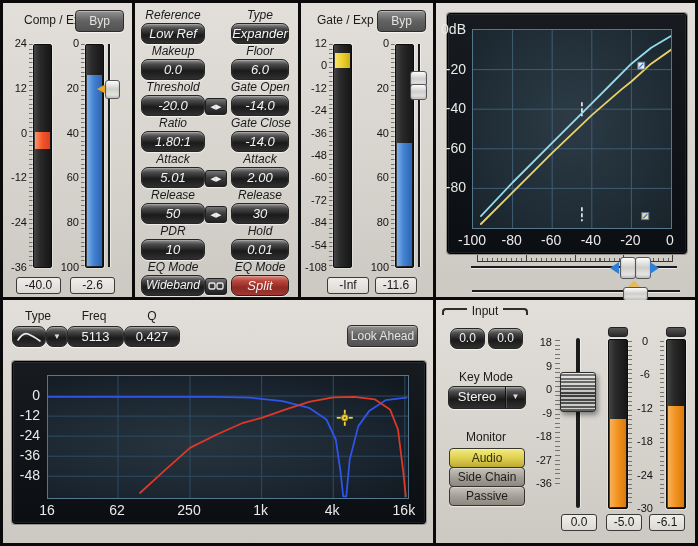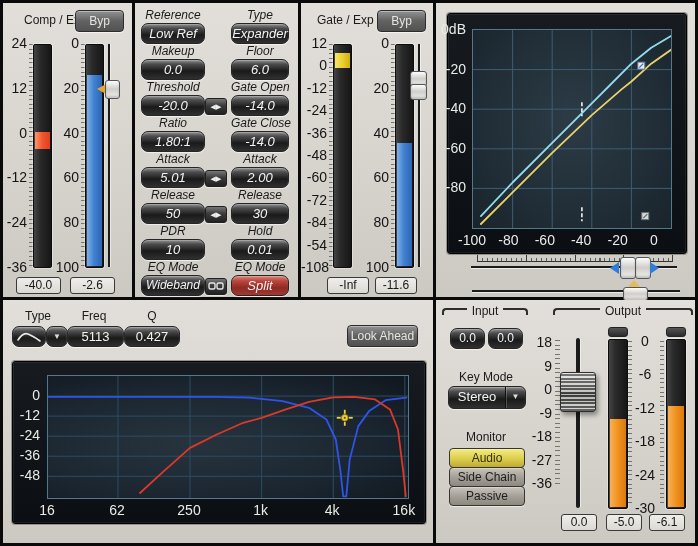--- a/index.html
+++ b/index.html
@@ -12,21 +12,21 @@
         box-shadow:0 1px 1px rgba(255,255,255,.65), inset 0 1px 1px rgba(255,255,255,.25);}
   
   .readout{position:absolute;background:linear-gradient(180deg,#f0eeea,#dcd9d3);border:1px solid #3a3a3a;border-radius:3px;
         color:#181818;text-align:center;font-size:12px;line-height:15px;}
   
   .graybtn{position:absolute;background:linear-gradient(180deg,#939393 0%,#636363 48%,#525252 100%);
         border:1px solid #2c2c2c;border-radius:4px;color:#e4e4e0;text-align:center;font-size:12px;
         box-shadow:0 1px 1px rgba(255,255,255,.7), inset 0 1px 0 rgba(255,255,255,.35);}
   
   .mcol{position:absolute;display:flex;flex-direction:column;justify-content:space-between;}
-  .mcol span{display:block;text-align:right;font-size:14px;line-height:12px;color:#141414;}
+  .mcol span{display:block;text-align:right;font-size:11px;line-height:12px;color:#141414;}
   .mcol.ctr span{text-align:center;}
   .vticks{position:absolute;background:repeating-linear-gradient(180deg,#76756f 0 1px,transparent 1px 4.6px);}
   .bar{position:absolute;border:1px solid #0b0b0b;border-radius:2px;
        background:linear-gradient(90deg,#454545 0%,#2a2a2a 35%,#161616 100%);box-shadow:0 0 0 1px rgba(255,255,255,.35);}
   .fill{position:absolute;left:1px;right:1px;}
   .fill.blue{background:linear-gradient(90deg,#7fb0e8 0%,#4282d2 45%,#2d64b2 100%);
        background-blend-mode:normal;}
   .fill.orange{background:linear-gradient(90deg,#ff9468 0%,#f2552c 50%,#d9411e 100%);}
   .fill.yellow{background:linear-gradient(90deg,#f8e56a 0%,#e9cd2a 55%,#cfae14 100%);}
   .fill.outorange{background:linear-gradient(90deg,#f8b054 0%,#ef8f1a 55%,#d97a10 100%);}
@@ -265,21 +265,21 @@
             <polyline points="7.9,186.1 39.6,152.5 79.2,112.9 118.8,73.3 138.6,53.5 158.4,33.7 178.2,17.8 198.0,5.9" fill="none" stroke="#93dcec" stroke-width="1.8" stroke-linejoin="round" stroke-linecap="round"></polyline>
             <polyline points="7.9,194.0 39.6,162.4 79.2,122.8 118.8,85.1 148.5,59.4 158.4,51.5 178.2,33.7 198.0,19.8" fill="none" stroke="#ead26b" stroke-width="1.8" stroke-linejoin="round" stroke-linecap="round"></polyline>
             <rect x="164.79999999999998" y="32.14" width="7" height="7" fill="#e7eef6" stroke="#667788" stroke-width="1"></rect>
             <line x1="166.29999999999998" y1="37.64" x2="170.29999999999998" y2="33.64" stroke="#3a6fd0" stroke-width="1.3"></line>
             <rect x="168.76" y="182.61999999999998" width="7" height="7" fill="#e6d8b4" stroke="#667788" stroke-width="1"></rect>
             <line x1="170.26" y1="188.11999999999998" x2="174.26" y2="184.11999999999998" stroke="#3a6fd0" stroke-width="1.3"></line>
             <line x1="108.9" y1="72.2" x2="108.9" y2="86.2" stroke="#ffffff" stroke-width="1.5" stroke-dasharray="4 2"></line>
             <line x1="108.9" y1="177.14000000000001" x2="108.9" y2="191.14000000000001" stroke="#ffffff" stroke-width="1.5" stroke-dasharray="4 2"></line>
           </svg>
       </div>
-      <div class="xlab" style="left:24px;top:218px;width:182px;height:13px">
+      <div class="xlab" style="left:24px;top:218px;width:198px;height:13px">
           <span style="left: 0%; top: 0px; transform: translateX(-50%);">-100</span>
           <span style="left: 20%; top: 0px; transform: translateX(-50%);">-80</span>
           <span style="left: 40%; top: 0px; transform: translateX(-50%);">-60</span>
           <span style="left: 60%; top: 0px; transform: translateX(-50%);">-40</span>
           <span style="left: 80%; top: 0px; transform: translateX(-50%);">-20</span>
           <span style="left: 100%; top: 0px; transform: translateX(-50%);">0</span>
         </div>
     </div>
     <div class="ruler" style="left:41px;top:252px;width:196px;height:6px"></div>
     <div class="hline" style="left:35px;top:263px;width:206px"></div>
@@ -360,25 +360,20 @@
     <div class="ddown" style="left:12px;top:86px;width:76px;height:21px">
       <div class="dtext">Stereo</div>
       <div class="darr">▼</div>
     </div>
 
     <div class="lbl" style="left:14px;top:130px;width:72px;text-align:center">Monitor</div>
     <div class="monbtn active" style="left:13px;top:148px">Audio</div>
     <div class="monbtn" style="left:13px;top:167px">Side Chain</div>
     <div class="monbtn" style="left:13px;top:186px">Passive</div>
 
-    <div class="brack" style="left:117px;top:5px;width:140px">
-      <div class="bl"></div>
-      <div class="bt">Output</div>
-      <div class="br"></div>
-    </div>
 
     <div class="mcol" style="left:88px;top:36px;width:28px;height:153px">
       <span>18</span>
       <span>9</span>
       <span>0</span>
       <span>-9</span>
       <span>-18</span>
       <span>-27</span>
       <span>-36</span>
     </div>

